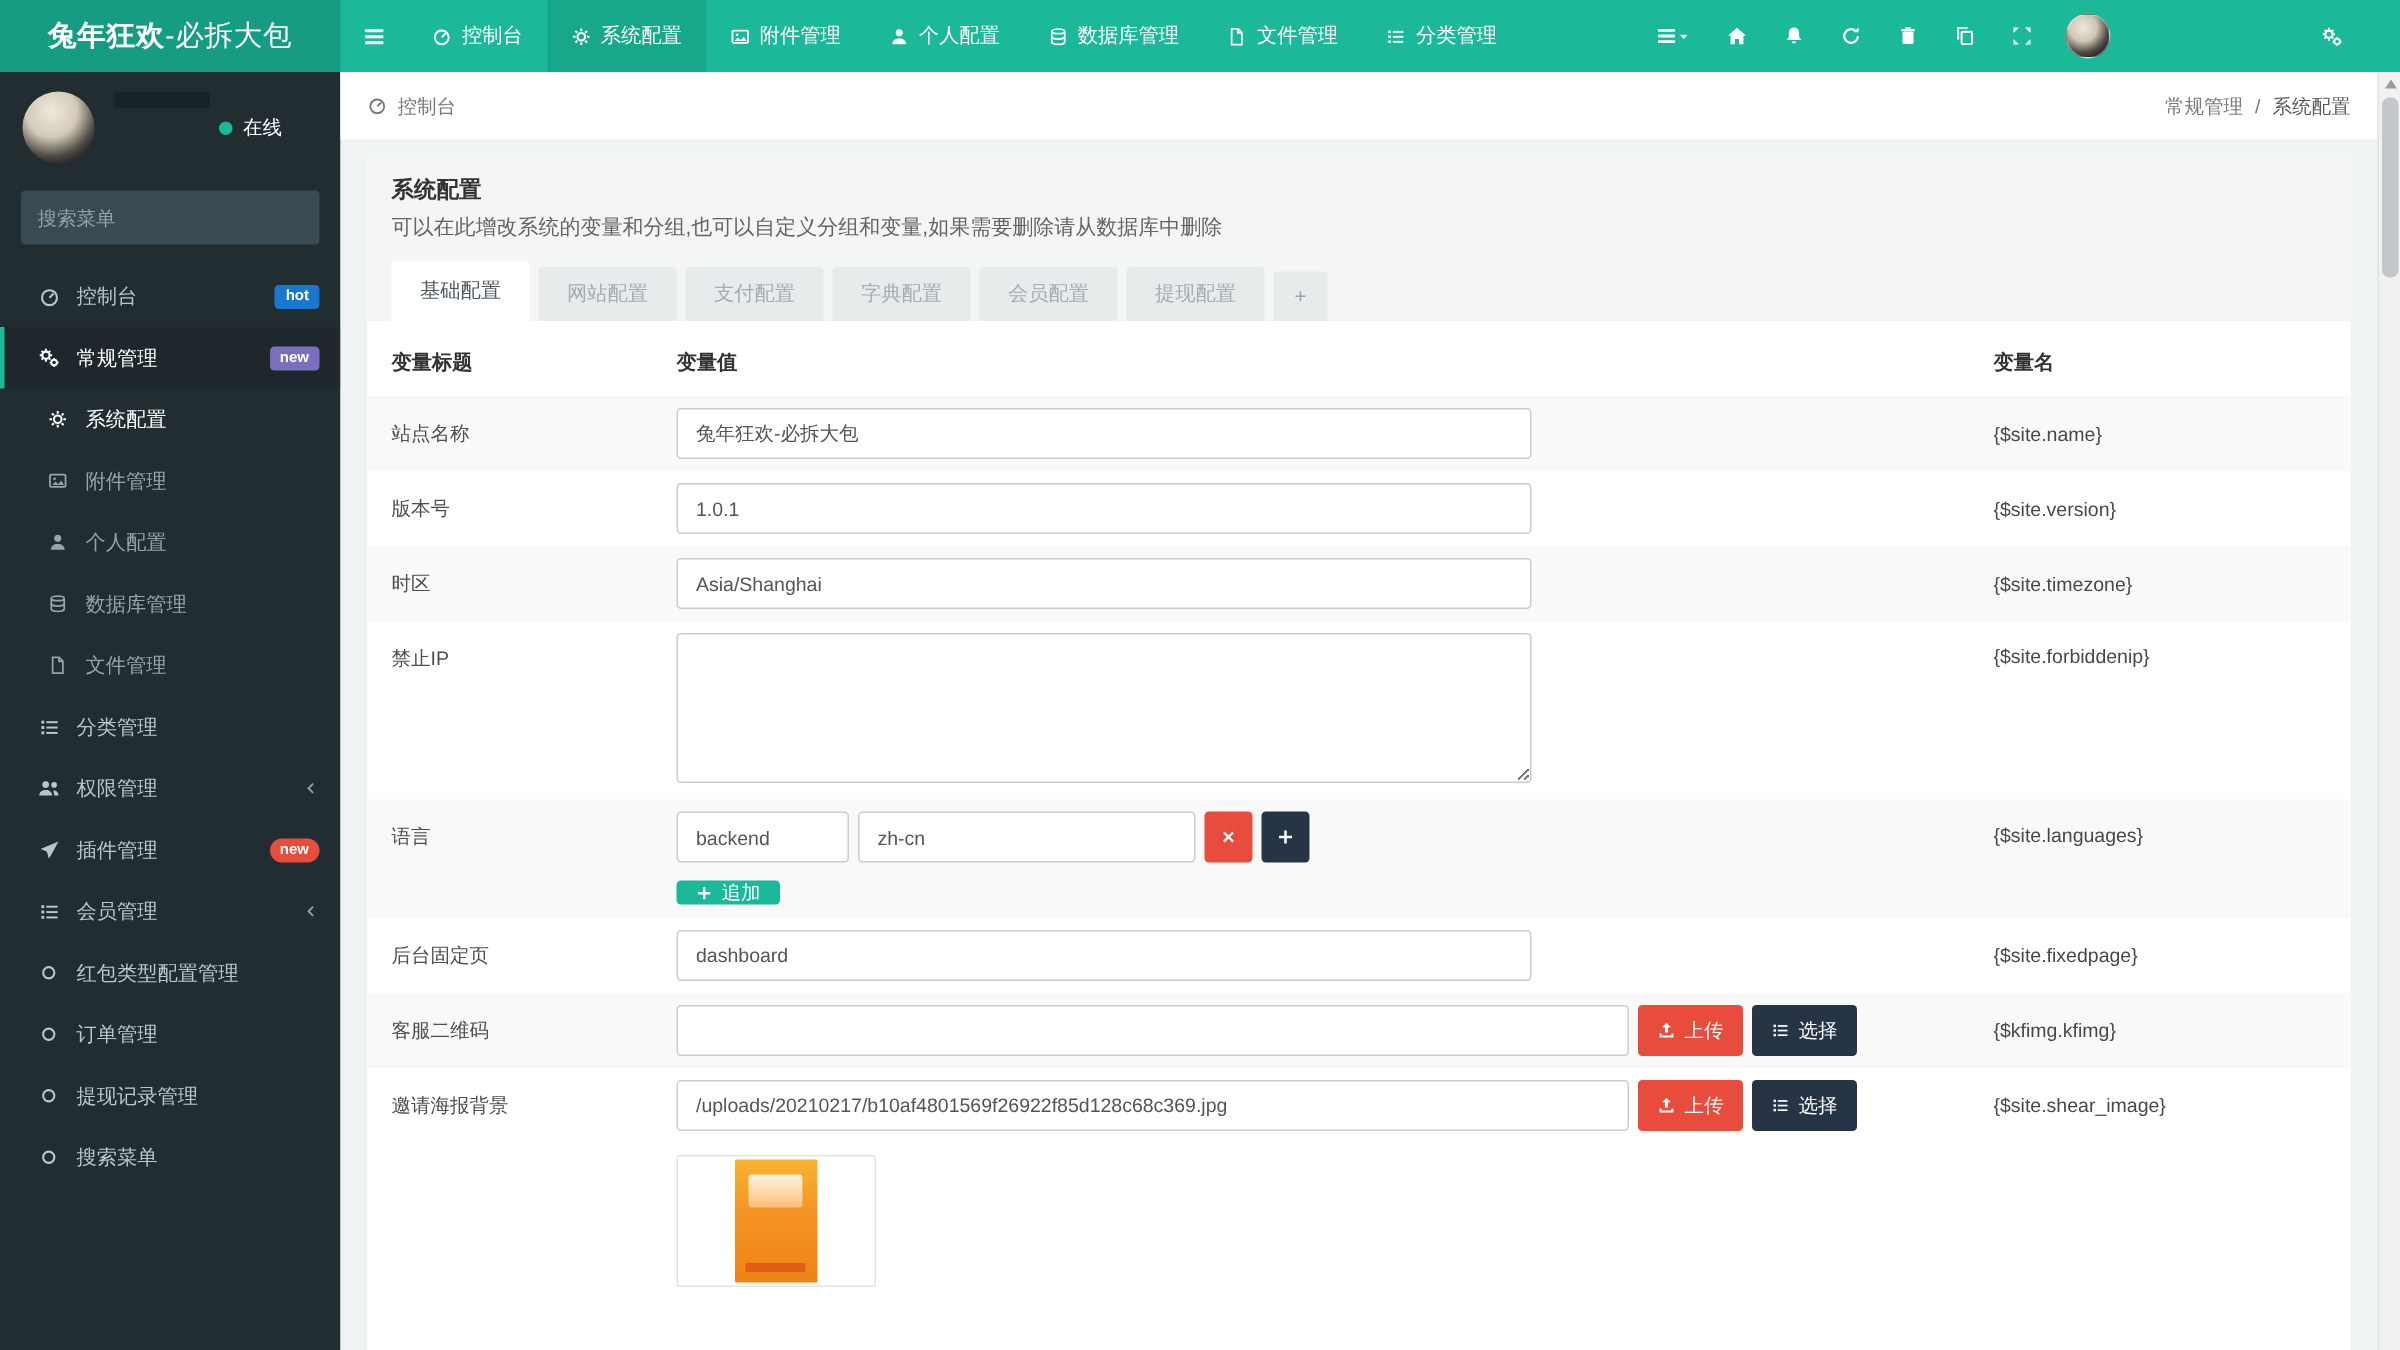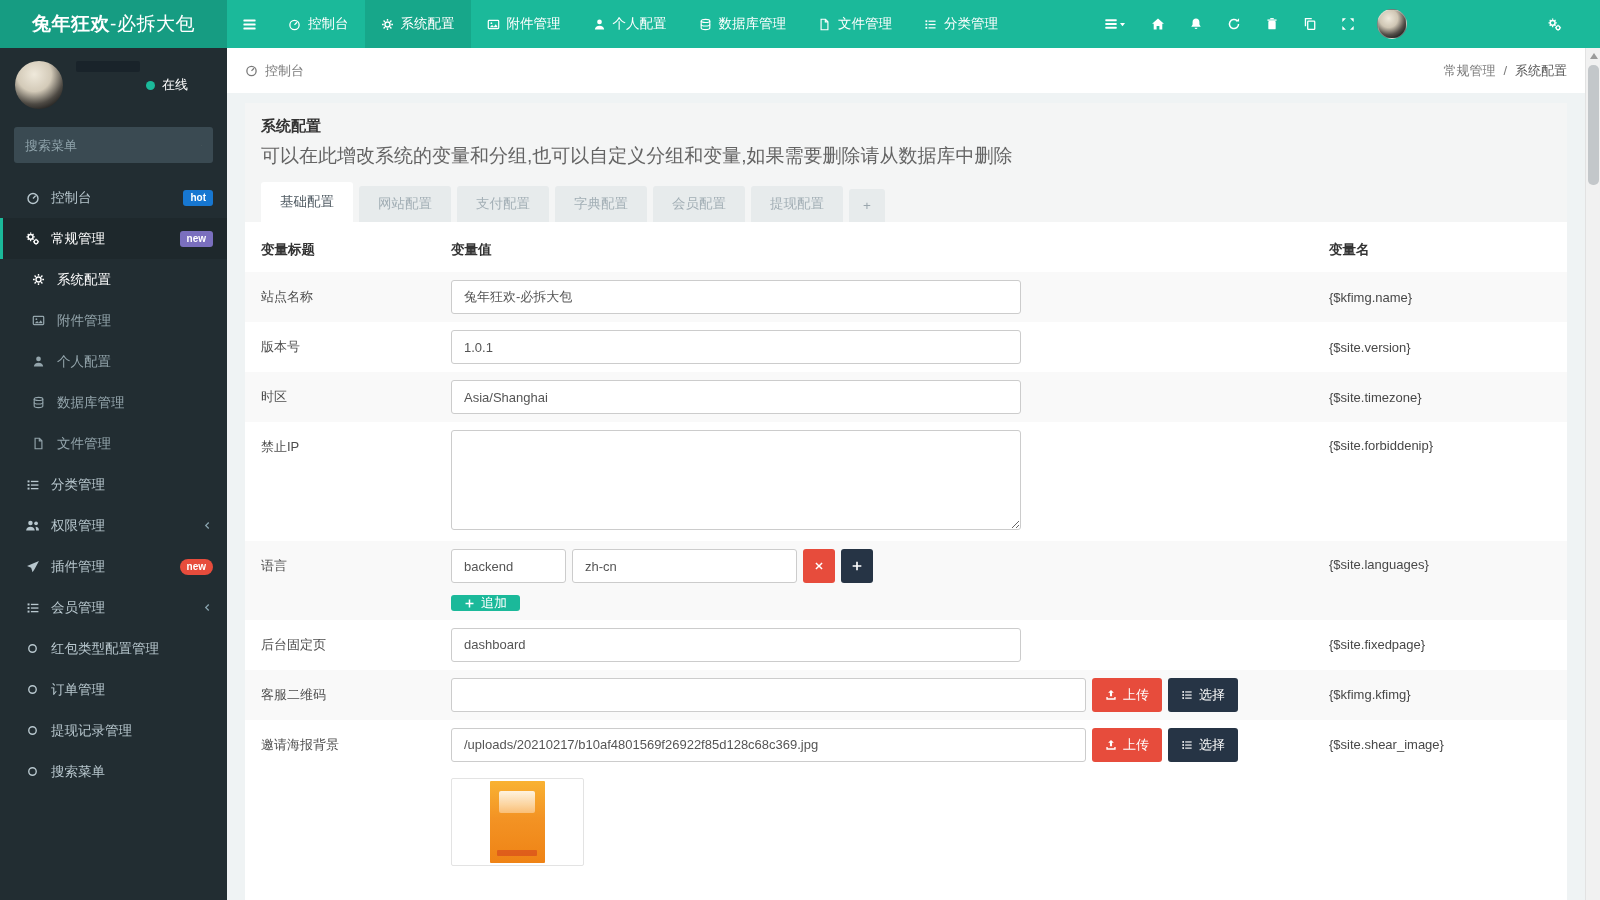--- a/index.html
+++ b/index.html
@@ -51,21 +51,21 @@
   
   .content { flex:1; display:flex; flex-direction:column; min-width:0; background:#eff3f4; }
   .crumb-bar { height:45px; background:#fff; display:flex; align-items:center; padding:0 18px; font-size:13px; color:#7a7a7a; flex:0 0 45px; }
   .crumb-left { display:flex; align-items:center; gap:7px; }
   .crumb-right { margin-left:auto; display:flex; align-items:center; gap:8px; }
   .crumb-right .pg { color:#5a5a5a; }
 
   .panel { margin:10px 18px 0; background:#fff; flex:1; display:flex; flex-direction:column; min-height:0; }
   .panel-heading { background:#f4f5f5; padding:14px 16px 0; }
   .panel-title { font-size:15px; font-weight:bold; color:#333; margin-bottom:7px; }
-  .panel-desc { font-size:19px; color:#646464; margin-bottom:13px; }
+  .panel-desc { font-size:14px; color:#646464; margin-bottom:13px; }
   .tabs { display:flex; gap:6px; align-items:flex-end; }
   .tab { background:#e7ebec; color:#a2aeb5; font-size:13.5px; padding:9px 19px; border-radius:3px 3px 0 0; cursor:pointer; }
   .tab.active { background:#fff; color:#4f5a62; padding:11px 19px; }
   .tab.add { padding:9px 14px; color:#9aa6ad; }
 
   .panel-body { background:#fff; padding:6px 0 30px; font-size:13px; color:#555; flex:1; }
   .cfg-header, .cfg-row { display:grid; grid-template-columns:190px 878px auto; padding:8px 8px 8px 16px; align-items:center; }
   .cfg-header { font-weight:bold; color:#333; font-size:13.5px; padding-top:13px; padding-bottom:13px; }
   .cfg-row.striped { background:#f9f9f9; }
   .cfg-row.top { align-items:start; }
@@ -522,21 +522,21 @@
         <div class="panel-body">
           <div class="cfg-header">
             <div>变量标题</div>
             <div>变量值</div>
             <div>变量名</div>
           </div>
 
           <div class="cfg-row striped">
             <div class="lbl">站点名称</div>
             <div><input class="inp" value="兔年狂欢-必拆大包" style=""></div>
-            <div class="varname">{$kfimg.name}</div>
+            <div class="varname">{$site.name}</div>
           </div>
 
           <div class="cfg-row">
             <div class="lbl">版本号</div>
             <div><input class="inp" value="1.0.1" style=""></div>
             <div class="varname">{$site.version}</div>
           </div>
 
           <div class="cfg-row striped">
             <div class="lbl">时区</div>

